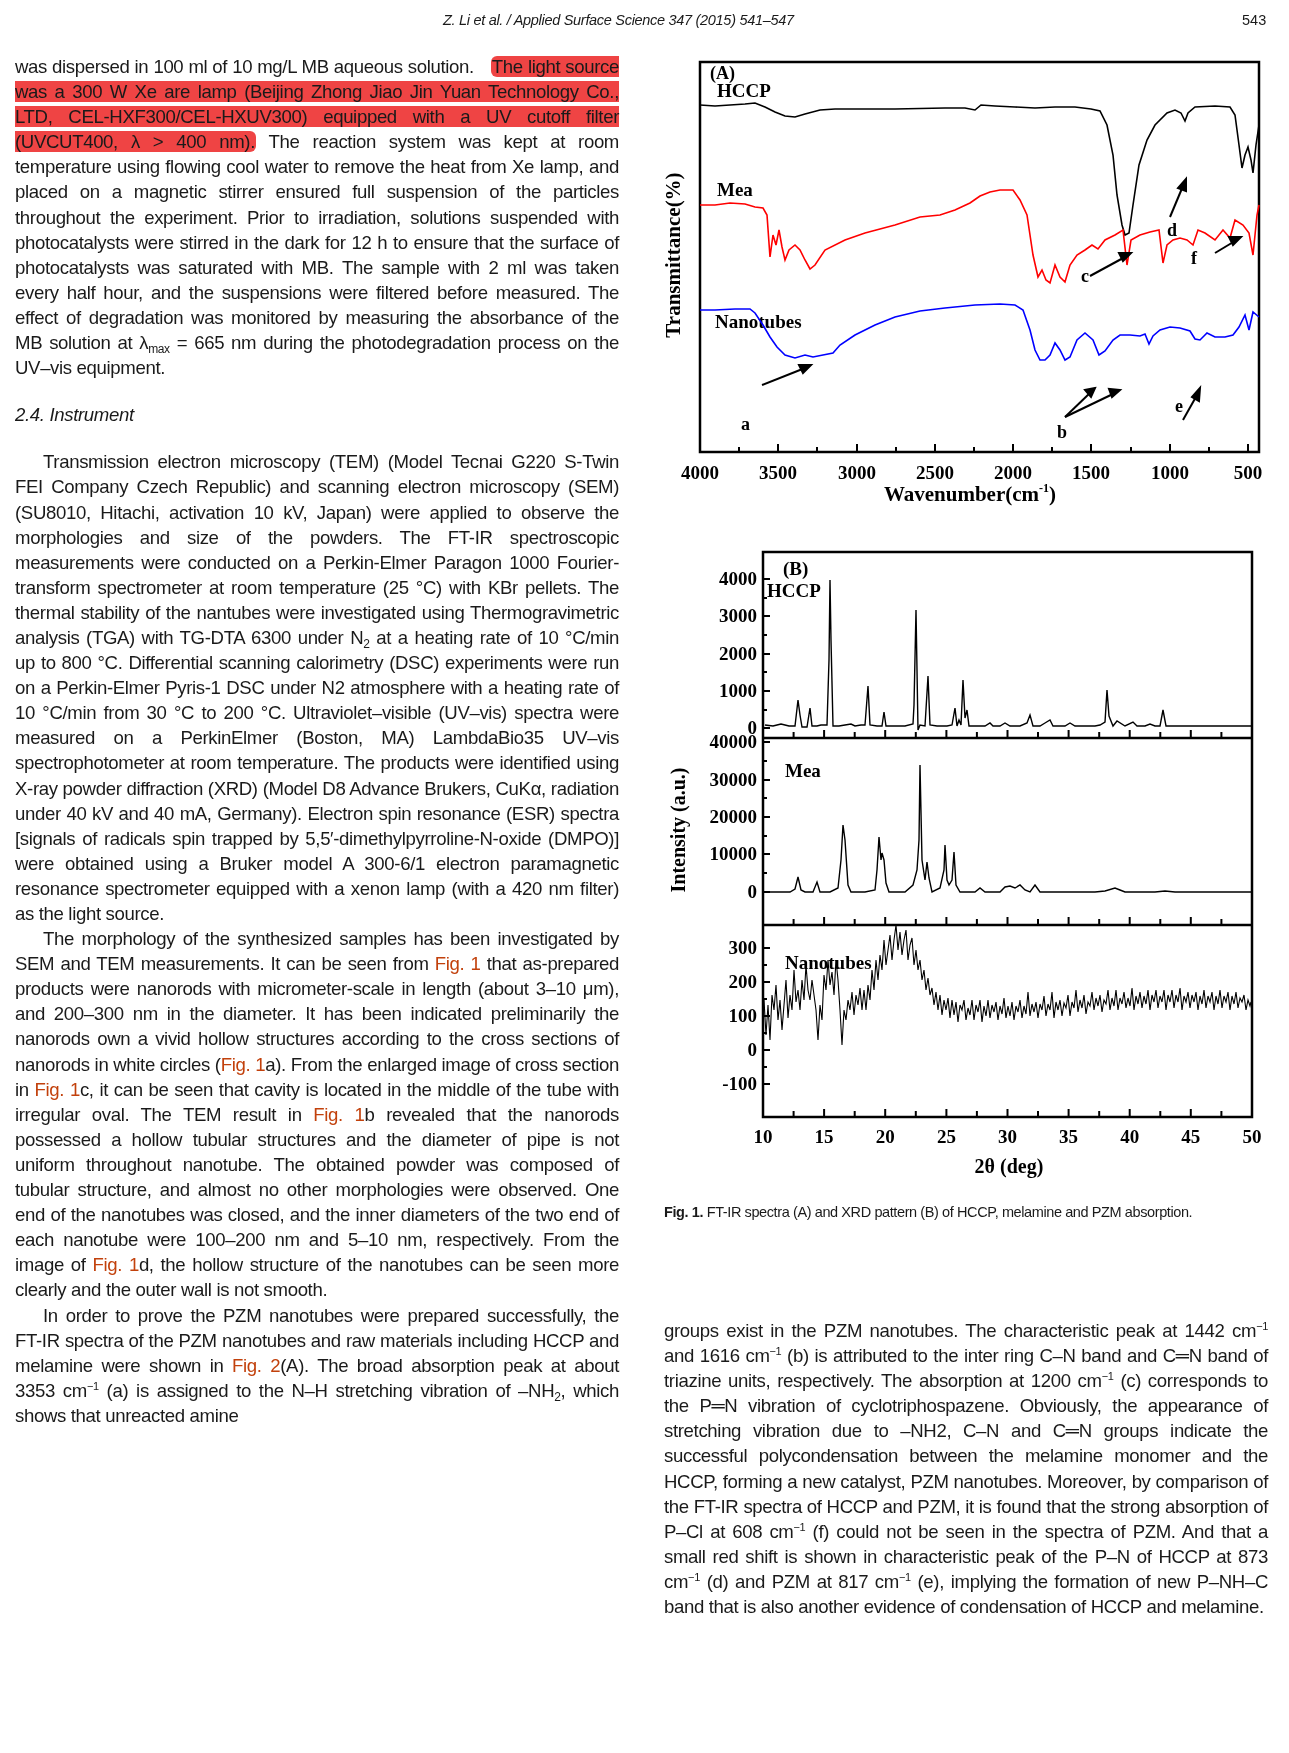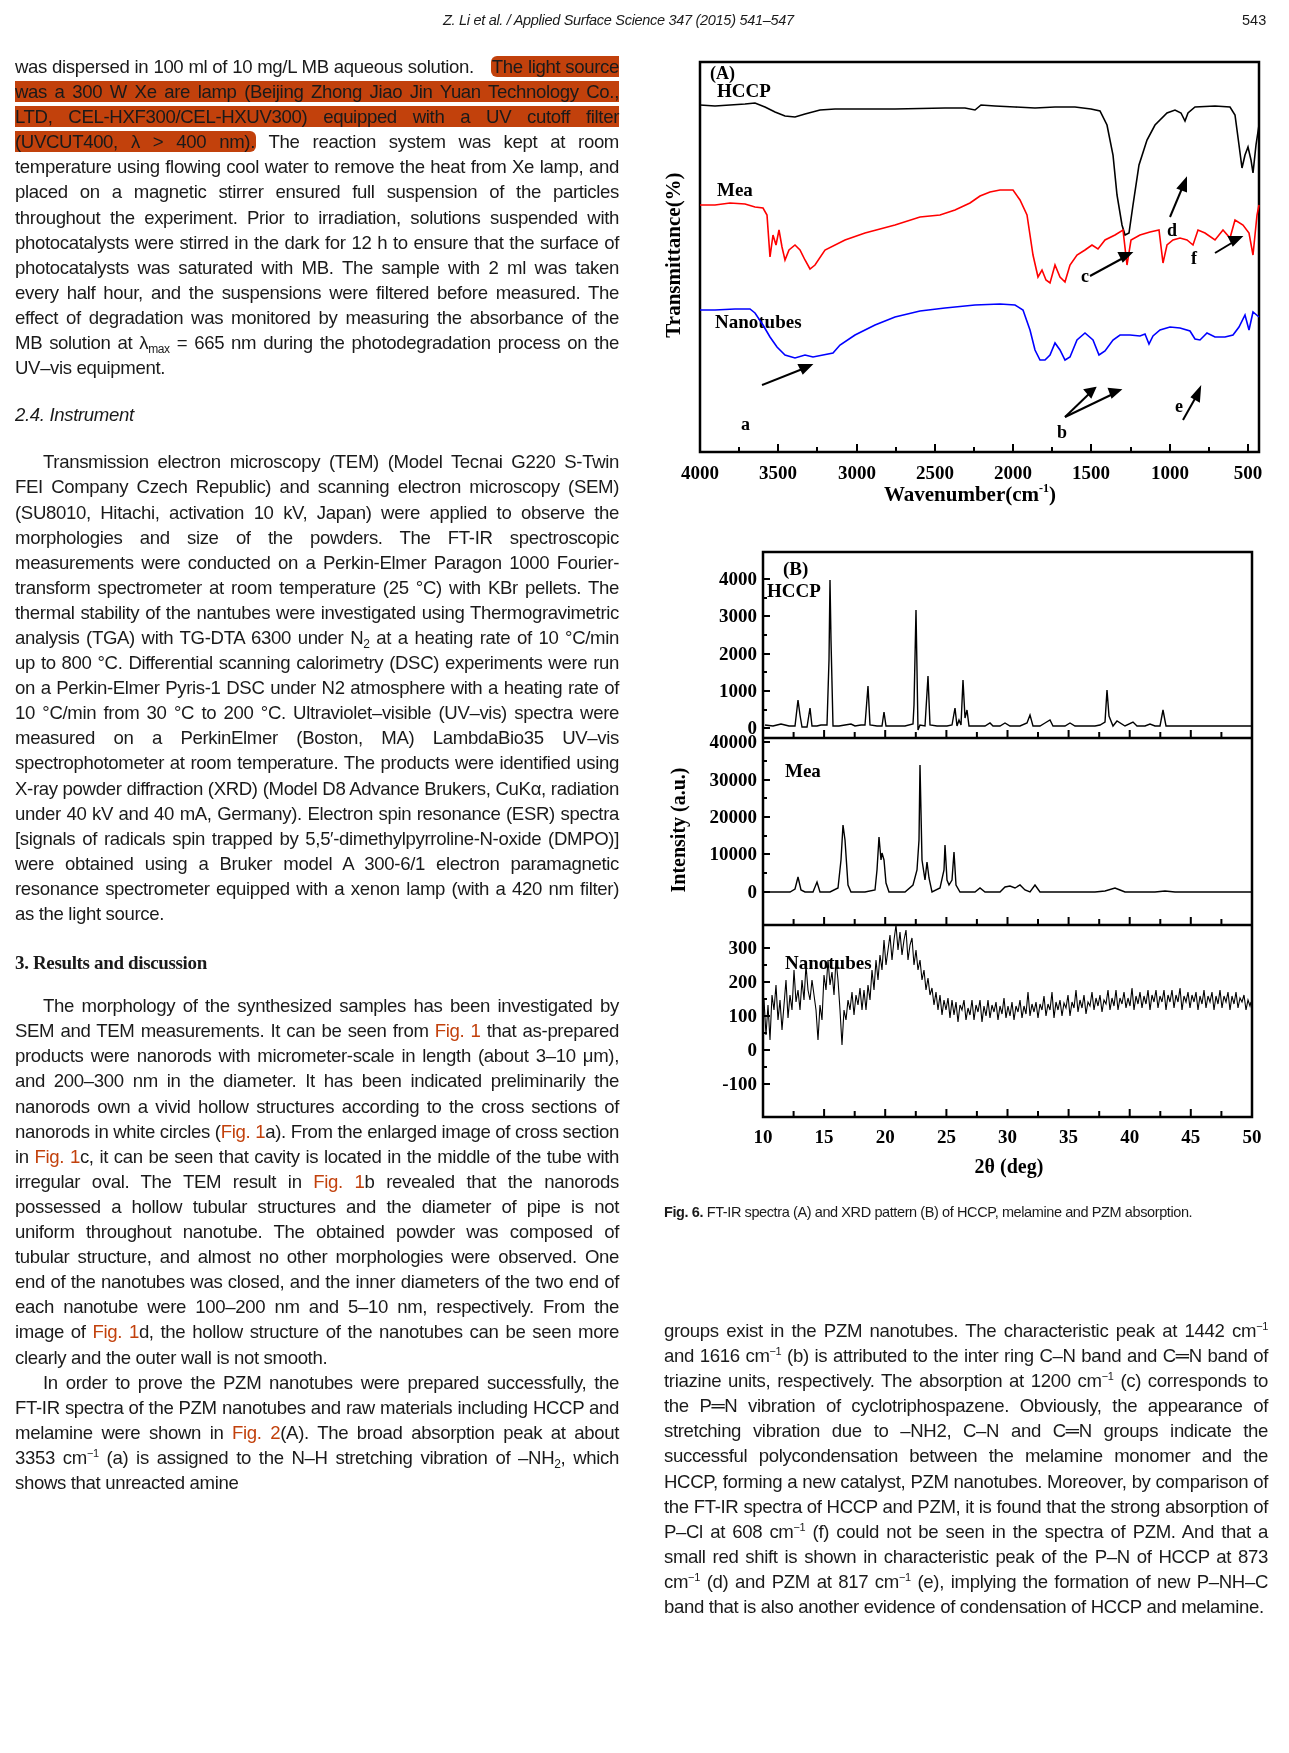--- a/index.html
+++ b/index.html
@@ -8,21 +8,21 @@
   .running-head { position:absolute; top:10px; left:0; width:1289px; height:24px;
          font-family:"Liberation Sans","DejaVu Sans",sans-serif; font-style:italic; font-size:14.5px; }
   .running-head .jtitle { position:absolute; left:443px; top:2px; letter-spacing:-0.3px;text-align:right; }
   .running-head .pnum { position:absolute; left:1242px; top:2px; font-style:normal; }
   .col { position:absolute; font-family:"Liberation Sans","DejaVu Sans",sans-serif;
          font-size:18.6px; line-height:25.1px; text-align:justify; letter-spacing:-0.35px; }
   .col-left { left:15px; top:54px; width:604px; }
   .col-right { left:664px; top:1318px; width:604px; }
   .col p { margin:0; }
   .indent { text-indent:28px; }
-  .hl { background:#c2410c; border-radius:6px; padding:0 1px;margin-left:12px; }
+  .hl { background:#ef4444; border-radius:6px; padding:0 1px;margin-left:12px; }
   .sub-head { font-style:italic; font-size:18.6px; margin:22px 0 22px 0 !important; }
   .sec-head { font-weight:bold; font-family:"Liberation Serif","DejaVu Serif",serif; font-size:19px; margin:24px 0 18px 0 !important; }
   .link { color:#c2410c; }
   sup { font-size:11px; line-height:0; vertical-align:7px; }
   sub { font-size:12px; line-height:0; vertical-align:-4px; }
   .figure { position:absolute; }
   #figA { left:655px; top:55px; width:634px; height:470px; }
   #figB { left:655px; top:540px; width:634px; height:660px; }
   .caption { position:absolute; left:664px; top:1204px; width:620px;
              font-family:"Liberation Sans","DejaVu Sans",sans-serif; font-size:14.5px; letter-spacing:-0.4px; }
@@ -38,21 +38,20 @@
   <span class="pnum">543</span>
 </div>
 
 <div class="col col-left">
   <p><span>was dispersed in 100 ml of 10 mg/L MB aqueous solution. </span><span class="hl">The light source was a 300 W Xe are lamp (Beijing Zhong Jiao Jin Yuan Technology Co., LTD, CEL-HXF300/CEL-HXUV300) equipped with a UV cutoff filter (UVCUT400, λ &gt; 400 nm).</span><span> The reaction system was kept at room temperature using flowing cool water to remove the heat from Xe lamp, and placed on a magnetic stirrer ensured full suspension of the particles throughout the experiment. Prior to irradiation, solutions suspended with photocatalysts were stirred in the dark for 12 h to ensure that the surface of photocatalysts was saturated with MB. The sample with 2 ml was taken every half hour, and the suspensions were filtered before measured. The effect of degradation was monitored by measuring the absorbance of the MB solution at λ</span><sub>max</sub><span> = 665 nm during the photodegradation process on the UV–vis equipment.</span></p>
 
   <p class="sub-head">2.4.  Instrument</p>
 
   <p class="indent"><span>Transmission electron microscopy (TEM) (Model Tecnai G220 S-Twin FEI Company Czech Republic) and scanning electron microscopy (SEM) (SU8010, Hitachi, activation 10 kV, Japan) were applied to observe the morphologies and size of the powders. The FT-IR spectroscopic measurements were conducted on a Perkin-Elmer Paragon 1000 Fourier-transform spectrometer at room temperature (25 °C) with KBr pellets. The thermal stability of the nantubes were investigated using Thermogravimetric analysis (TGA) with TG-DTA 6300 under N</span><sub>2</sub><span> at a heating rate of 10 °C/min up to 800 °C. Differential scanning calorimetry (DSC) experiments were run on a Perkin-Elmer Pyris-1 DSC under N2 atmosphere with a heating rate of 10 °C/min from 30 °C to 200 °C. Ultraviolet–visible (UV–vis) spectra were measured on a PerkinElmer (Boston, MA) LambdaBio35 UV–vis spectrophotometer at room temperature. The products were identified using X-ray powder diffraction (XRD) (Model D8 Advance Brukers, CuKα, radiation under 40 kV and 40 mA, Germany). Electron spin resonance (ESR) spectra [signals of radicals spin trapped by 5,5′-dimethylpyrroline-N-oxide (DMPO)] were obtained using a Bruker model A 300-6/1 electron paramagnetic resonance spectrometer equipped with a xenon lamp (with a 420 nm filter) as the light source.</span></p>
 
-  <p class="sec-head">3.  Results and discussion</p>
 
   <p class="indent"><span>The morphology of the synthesized samples has been investigated by SEM and TEM measurements. It can be seen from </span><span class="link">Fig. 1</span><span> that as-prepared products were nanorods with micrometer-scale in length (about 3–10 μm), and 200–300 nm in the diameter. It has been indicated preliminarily the nanorods own a vivid hollow structures according to the cross sections of nanorods in white circles (</span><span class="link">Fig. 1</span><span>a). From the enlarged image of cross section in </span><span class="link">Fig. 1</span><span>c, it can be seen that cavity is located in the middle of the tube with irregular oval. The TEM result in </span><span class="link">Fig. 1</span><span>b revealed that the nanorods possessed a hollow tubular structures and the diameter of pipe is not uniform throughout nanotube. The obtained powder was composed of tubular structure, and almost no other morphologies were observed. One end of the nanotubes was closed, and the inner diameters of the two end of each nanotube were 100–200 nm and 5–10 nm, respectively. From the image of </span><span class="link">Fig. 1</span><span>d, the hollow structure of the nanotubes can be seen more clearly and the outer wall is not smooth.</span></p>
 
   <p class="indent"><span>In order to prove the PZM nanotubes were prepared successfully, the FT-IR spectra of the PZM nanotubes and raw materials including HCCP and melamine were shown in </span><span class="link">Fig. 2</span><span>(A). The broad absorption peak at about 3353 cm</span><sup>−1</sup><span> (a) is assigned to the N–H stretching vibration of –NH</span><sub>2</sub><span>, which shows that unreacted amine</span></p>
 </div>
 
 <div class="figure" id="figA">
   <svg width="634" height="470" viewBox="0 0 634 470" xmlns="http://www.w3.org/2000/svg">
 
     <rect x="45" y="7" width="559" height="390" fill="none" stroke="#000" stroke-width="2.5"></rect>
@@ -179,18 +178,18 @@
 
     <polyline fill="none" stroke="#000" stroke-width="1.4" points="110,185 118,186 126,184 134,186 140,186 143,160 145,175 147,187 152,187 155,168 157,186 162,186 166,185 172,185 174,120 175,40 176,100 178,186 184,186 190,185 196,184 200,186 206,185 210,185 213,146 215,185 222,186 227,186 229,172 231,186 240,186 250,186 258,184 259,165 261,70 263,190 265,185 270,186 273,136 275,185 282,186 292,186 297,185 300,168 302,186 304,180 306,185 308,140 310,178 312,170 314,186 322,186 330,186 335,183 338,186 345,186 350,183 355,186 365,186 372,183 375,175 378,186 385,186 390,183 395,180 398,186 410,186 415,183 420,186 430,186 434,186 440,186 445,185 450,182 452,150 454,176 458,186 462,181 470,186 478,182 482,186 490,186 495,184 500,186 505,186 508,170 511,186 520,186 530,186 540,186 550,186 560,186 570,186 580,186 590,186 596,186"></polyline>
 
     <polyline fill="none" stroke="#000" stroke-width="1.4" points="110,352 125,352 135,352 140,349 143,337 146,350 150,352 158,352 162,342 165,352 175,352 183,348 186,320 188,285 190,300 193,345 196,352 210,352 220,350 222,330 224,297 226,320 227,313 229,320 231,343 234,352 250,352 258,345 262,330 264,300 265,225 267,320 270,340 272,322 274,338 277,352 285,348 289,330 290,305 292,340 294,345 297,340 299,312 301,345 305,352 320,352 325,348 330,352 345,352 350,347 355,346 360,348 365,345 370,350 375,352 380,345 385,352 400,352 420,352 440,352 450,351 460,348 465,350 470,352 490,352 500,352 510,351 520,352 540,352 560,352 580,352 596,352"></polyline>
 
     <polyline fill="none" stroke="#000" stroke-width="1.1" points="109,460 111,495 113,465 115,500 117,455 119,470 121,445 123,480 125,460 127,490 129,465 131,440 133,478 135,455 137,470 139,430 141,462 143,450 145,470 147,440 149,460 151,425 153,450 155,460 157,440 159,455 161,470 163,500 165,465 167,480 169,435 171,450 173,420 175,445 177,432 179,455 181,420 183,440 185,470 187,505 189,470 191,480 193,460 195,470 197,452 199,475 201,455 203,465 205,448 207,470 209,450 211,470 213,445 215,460 217,430 219,450 221,420 223,440 225,415 227,430 229,400 231,425 233,410 235,395 237,420 239,400 241,385 243,410 245,392 247,415 249,400 251,390 253,420 255,405 257,398 259,425 261,410 263,430 265,420 267,440 269,430 271,450 273,438 275,455 277,448 279,465 281,452 283,470 285,455 287,475 289,460 291,470 293,458 295,478 297,460 299,475 301,462 303,482 305,465 307,470 309,460 311,480 313,468 315,475 317,460 319,480 321,465 323,472 325,460 327,482 329,466 331,476 333,460 335,478 337,465 339,472 341,462 343,480 345,466 347,474 349,458 351,478 353,466 355,476 357,462 359,480 361,466 363,472 365,460 367,478 369,466 371,474 373,452 375,476 377,464 379,472 381,462 383,478 385,464 387,470 389,456 391,476 393,464 395,470 397,452 399,478 401,462 403,470 405,460 407,476 409,463 411,468 413,455 415,476 417,462 419,468 421,450 423,472 425,460 427,468 429,455 431,474 433,462 435,466 437,452 439,470 441,458 443,466 445,455 447,472 449,460 451,464 453,450 455,470 457,458 459,466 461,450 463,470 465,458 467,464 469,452 471,468 473,458 475,466 477,448 479,470 481,456 483,464 485,452 487,468 489,456 491,464 493,450 495,470 497,455 499,462 501,450 503,468 505,456 507,462 509,450 511,470 513,455 515,462 517,450 519,468 521,455 523,462 525,448 527,470 529,456 531,462 533,452 535,468 537,455 539,462 541,452 543,470 545,456 547,464 549,450 551,468 553,456 555,462 557,452 559,470 561,456 563,464 565,450 567,468 569,456 571,462 573,452 575,470 577,456 579,464 581,452 583,468 585,458 587,462 589,455 591,470 593,460 595,466 596,462"></polyline>
   </svg>
 </div>
 
 <div class="caption">
-  <b>Fig. 6.</b><span>  FT-IR spectra (A) and XRD pattern (B) of HCCP, melamine and PZM absorption.</span>
+  <b>Fig. 1.</b><span>  FT-IR spectra (A) and XRD pattern (B) of HCCP, melamine and PZM absorption.</span>
 </div>
 
 <div class="col col-right">
   <p><span>groups exist in the PZM nanotubes. The characteristic peak at 1442 cm</span><sup>−1</sup><span> and 1616 cm</span><sup>−1</sup><span> (b) is attributed to the inter ring C–N band and C═N band of triazine units, respectively. The absorption at 1200 cm</span><sup>−1</sup><span> (c) corresponds to the P═N vibration of cyclotriphospazene. Obviously, the appearance of stretching vibration due to –NH2, C–N and C═N groups indicate the successful polycondensation between the melamine monomer and the HCCP, forming a new catalyst, PZM nanotubes. Moreover, by comparison of the FT-IR spectra of HCCP and PZM, it is found that the strong absorption of P–Cl at 608 cm</span><sup>−1</sup><span> (f) could not be seen in the spectra of PZM. And that a small red shift is shown in characteristic peak of the P–N of HCCP at 873 cm</span><sup>−1</sup><span> (d) and PZM at 817 cm</span><sup>−1</sup><span> (e), implying the formation of new P–NH–C band that is also another evidence of condensation of HCCP and melamine.</span></p>
 </div>
 
 </body></html>

